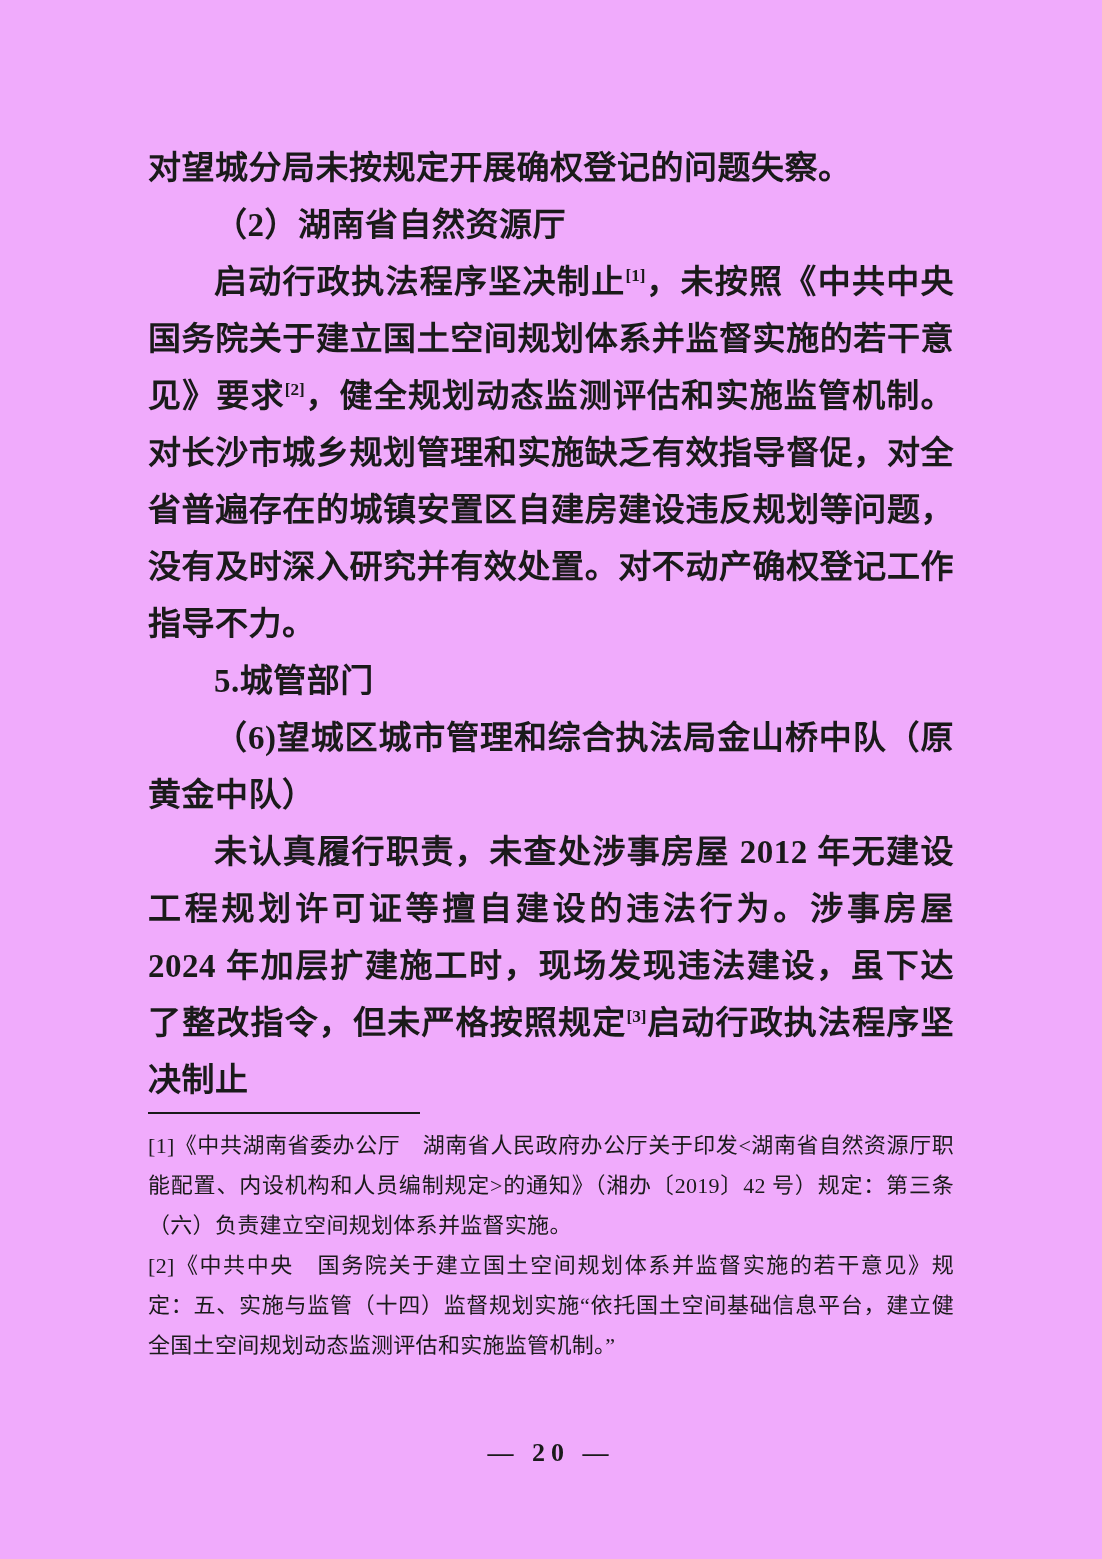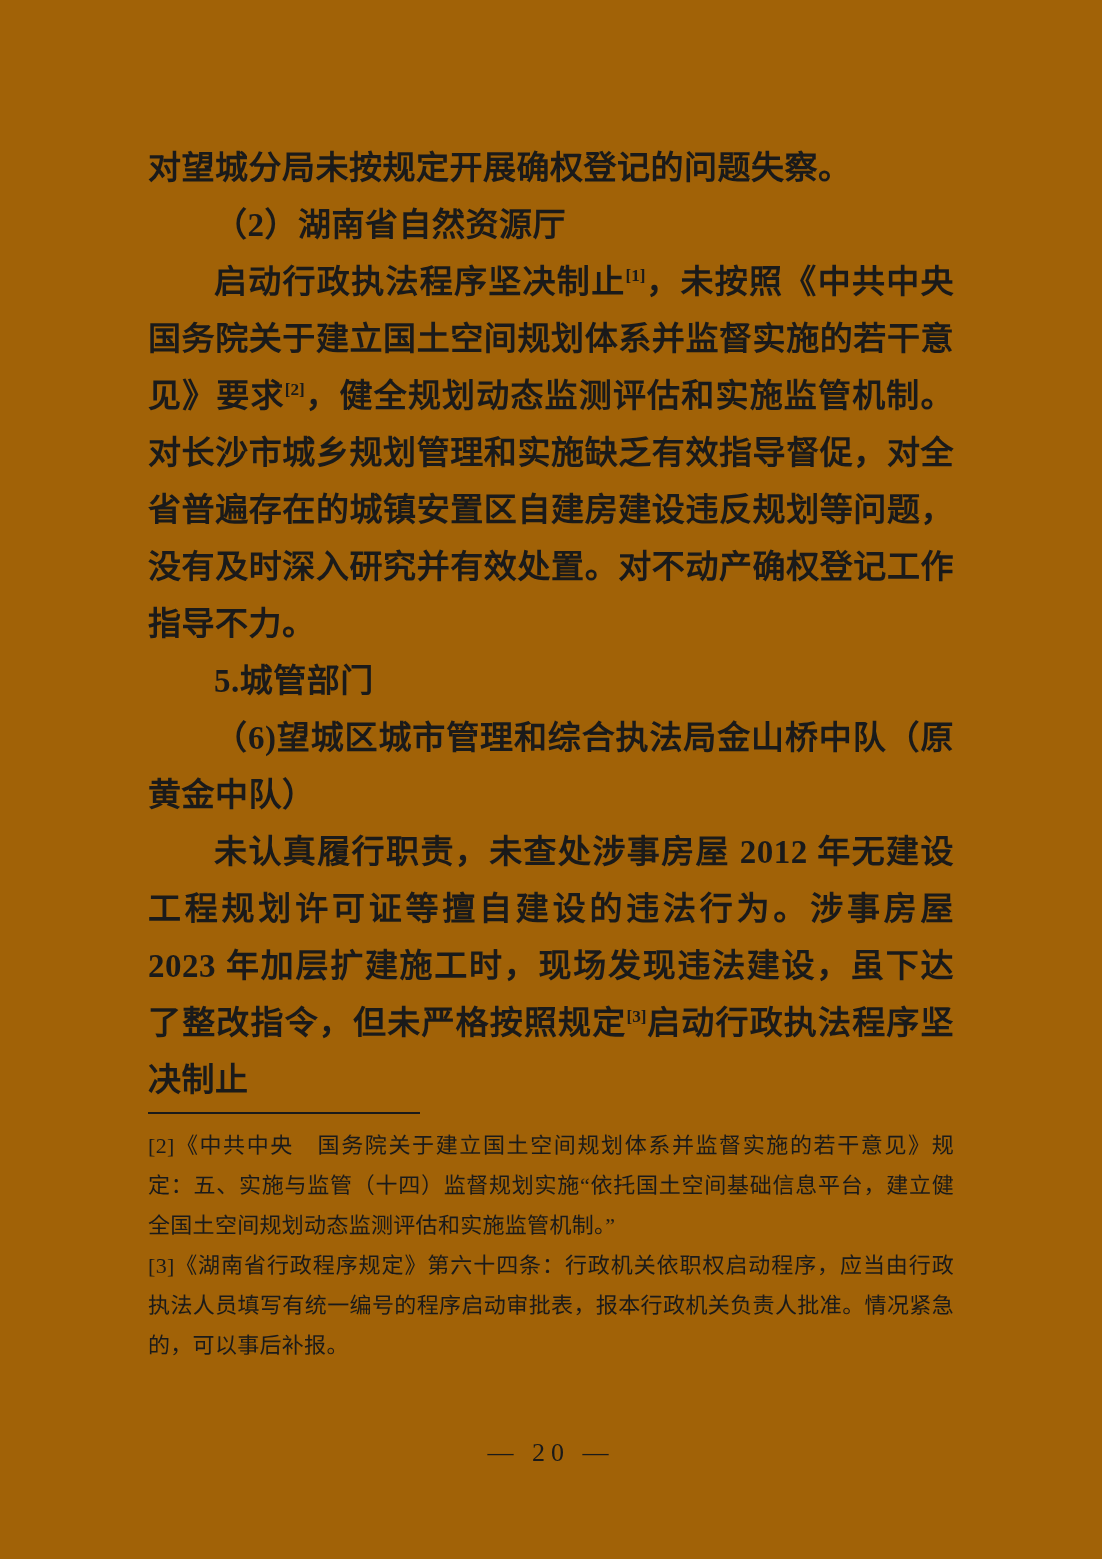--- a/index.html
+++ b/index.html
@@ -4,21 +4,21 @@
 <style>
   html, body {
     margin: 0;
     padding: 0;
     background: #ffffff;
   }
   .page {
     position: relative;
     width: 1102px;
     height: 1559px;
-    background: #a16207;
+    background: #f0abfc;
     color: #1a1a1a;
     font-family: "Liberation Serif", "DejaVu Serif", serif;
     overflow: hidden;
   }
   .body-text {
     position: absolute;
     left: 148px;
     top: 140px;
     width: 806px;
     font-size: 33px;
@@ -59,49 +59,49 @@
     text-align: justify;
     letter-spacing: 0.3px;
   }
   .page-footer {
     position: absolute;
     top: 1438px;
     left: 0;
     width: 100%;
     text-align: center;
     font-size: 26px;
-    font-weight: 400;
+    font-weight: 700;
     letter-spacing: 6px;
   }
 </style>
 </head>
 <body>
 
 <div class="page">
 
   <div class="body-text">
 
     <p class="para">对望城分局未按规定开展确权登记的问题失察。</p>
 
     <p class="para indent">（2）湖南省自然资源厅</p>
 
     <p class="para indent"><span>启动行政执法程序坚决制止</span><sup class="fnref">[1]</sup><span>，未按照《中共中央　国务院关于建立国土空间规划体系并监督实施的若干意见》要求</span><sup class="fnref">[2]</sup><span>，健全规划动态监测评估和实施监管机制。对长沙市城乡规划管理和实施缺乏有效指导督促，对全省普遍存在的城镇安置区自建房建设违反规划等问题，没有及时深入研究并有效处置。对不动产确权登记工作指导不力。</span></p>
 
     <p class="para indent">5.城管部门</p>
 
     <p class="para indent">（6)望城区城市管理和综合执法局金山桥中队（原黄金中队）</p>
 
-    <p class="para indent"><span>未认真履行职责，未查处涉事房屋 2012 年无建设工程规划许可证等擅自建设的违法行为。涉事房屋 2023 年加层扩建施工时，现场发现违法建设，虽下达了整改指令，但未严格按照规定</span><sup class="fnref">[3]</sup><span>启动行政执法程序坚决制止</span></p>
+    <p class="para indent"><span>未认真履行职责，未查处涉事房屋 2012 年无建设工程规划许可证等擅自建设的违法行为。涉事房屋 2024 年加层扩建施工时，现场发现违法建设，虽下达了整改指令，但未严格按照规定</span><sup class="fnref">[3]</sup><span>启动行政执法程序坚决制止</span></p>
 
   </div>
 
   <div class="footnotes">
     <div class="fn-separator"></div>
 
+    <p class="fn"><span>[1]</span><span>《中共湖南省委办公厅　湖南省人民政府办公厅关于印发&lt;湖南省自然资源厅职能配置、内设机构和人员编制规定&gt;的通知》（湘办〔2019〕42 号）规定：第三条（六）负责建立空间规划体系并监督实施。</span></p>
 
     <p class="fn"><span>[2]</span><span>《中共中央　国务院关于建立国土空间规划体系并监督实施的若干意见》规定：五、实施与监管（十四）监督规划实施“依托国土空间基础信息平台，建立健全国土空间规划动态监测评估和实施监管机制。”</span></p>
 
-    <p class="fn"><span>[3]</span><span>《湖南省行政程序规定》第六十四条：行政机关依职权启动程序，应当由行政执法人员填写有统一编号的程序启动审批表，报本行政机关负责人批准。情况紧急的，可以事后补报。</span></p>
   </div>
 
   <div class="page-footer">— 20 —</div>
 
 </div>
 
 </body></html>

